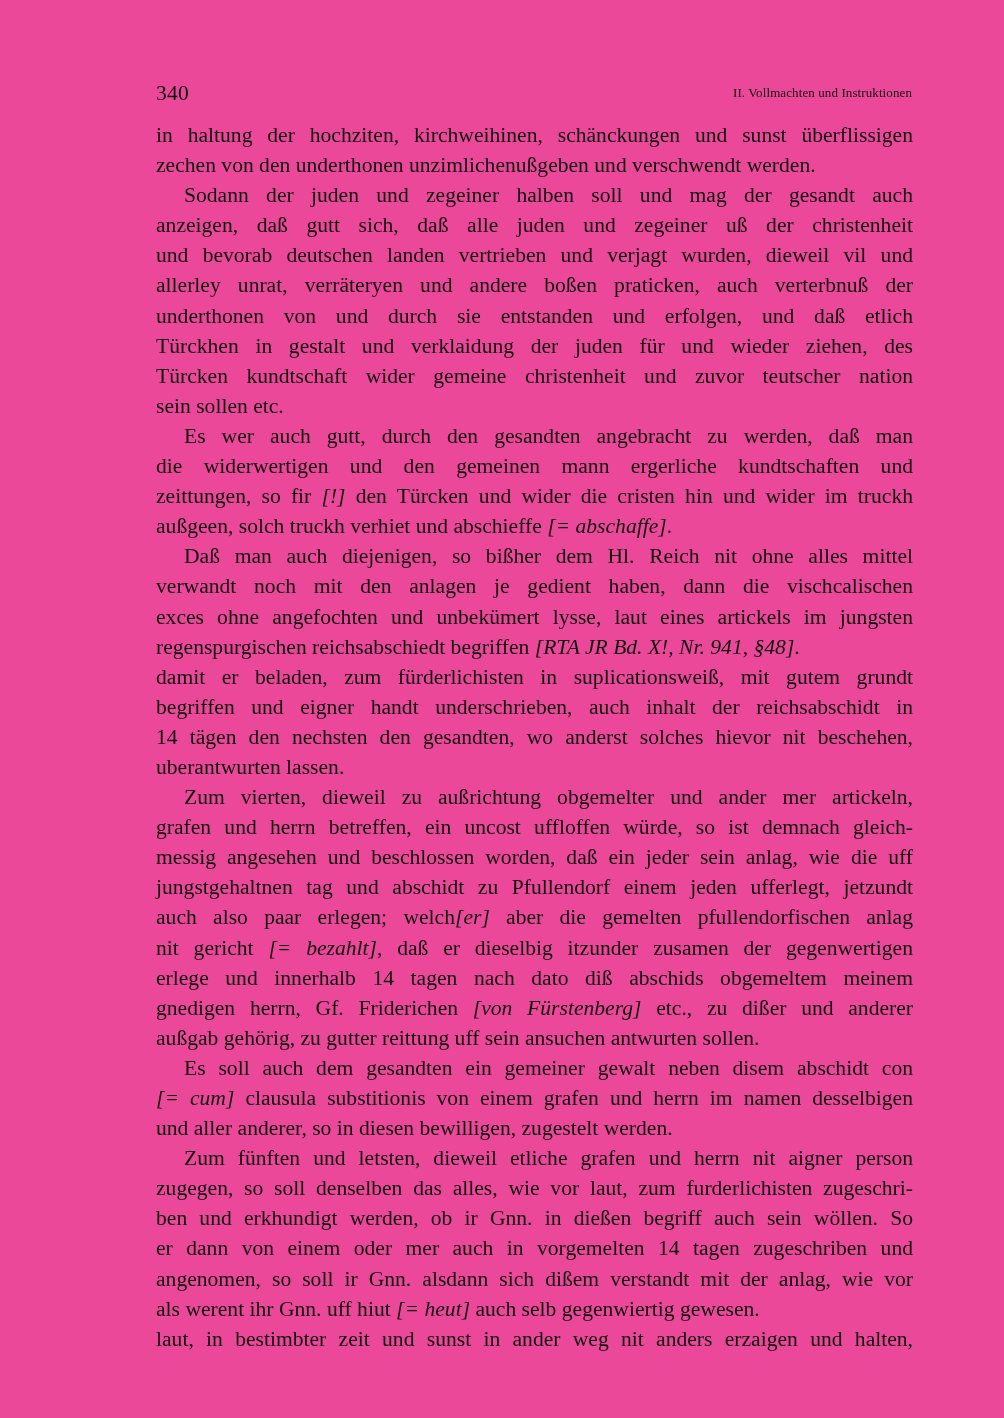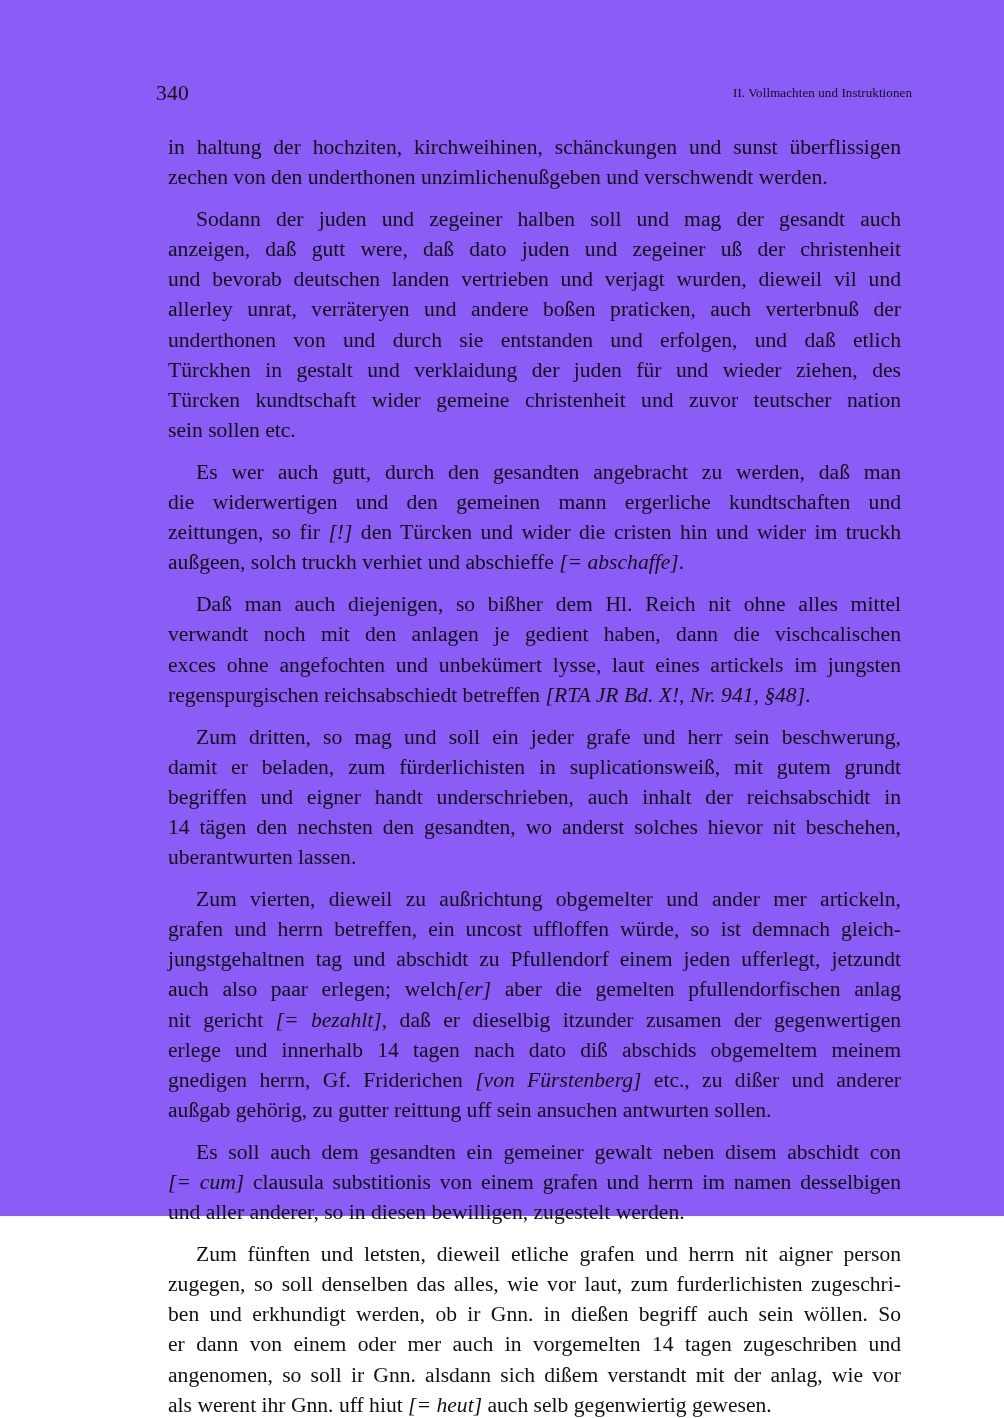--- a/index.html
+++ b/index.html
@@ -13,22 +13,22 @@
     position: relative;
     font-family: "Liberation Serif", "DejaVu Serif", serif;
     color: #111111;
     overflow: hidden;
   }
 
   .page {
     position: absolute;
     top: 0; left: 0;
     width: 1004px;
-    height: 1216px;
-    background: #8b5cf6;
+    height: 1418px;
+    background: #ec4899;
   }
 
   
   .running-head {
     position: absolute;
     left: 156px;
     top: 78px;
     width: 756px;
     height: 30px;
   }
@@ -53,21 +53,21 @@
 
   
   .textblock {
     position: absolute;
     left: 156px;
     top: 120px;
     width: 757px;
   }
 
   .para {
-    margin: 12px;
+    margin: 0;
     font-size: 21.6px;
     line-height: 30.1px;
     text-align: justify;
     text-align-last: left;
     hyphens: none;
     -webkit-hyphens: none;
     word-spacing: 0px;
   }
   .para.noindent {
     text-indent: 0;
@@ -103,54 +103,54 @@
 
   <div class="textblock">
 
     <p class="para noindent">
       <span class="ln">in haltung der hochziten, kirchweihinen, schänckungen und sunst überflissigen</span>
       <span class="ln last">zechen von den underthonen unzimlichenußgeben und verschwendt werden.</span>
     </p>
 
     <p class="para noindent">
       <span class="ln first-indent">Sodann der juden und zegeiner halben soll und mag der gesandt auch</span>
-      <span class="ln">anzeigen, daß gutt were, daß dato juden und zegeiner uß der christenheit</span>
+      <span class="ln">anzeigen, daß gutt sich, daß alle juden und zegeiner uß der christenheit</span>
       <span class="ln">und bevorab deutschen landen vertrieben und verjagt wurden, dieweil vil und</span>
       <span class="ln">allerley unrat, verräteryen und andere boßen praticken, auch verterbnuß der</span>
       <span class="ln">underthonen von und durch sie entstanden und erfolgen, und daß etlich</span>
       <span class="ln">Türckhen in gestalt und verklaidung der juden für und wieder ziehen, des</span>
       <span class="ln">Türcken kundtschaft wider gemeine christenheit und zuvor teutscher nation</span>
       <span class="ln last">sein sollen etc.</span>
     </p>
 
     <p class="para noindent">
       <span class="ln first-indent">Es wer auch gutt, durch den gesandten angebracht zu werden, daß man</span>
       <span class="ln">die widerwertigen und den gemeinen mann ergerliche kundtschaften und</span>
       <span class="ln"><span>zeittungen, so fir </span><span class="ed">[!]</span><span> den Türcken und wider die cristen hin und wider im truckh</span></span>
       <span class="ln last"><span>außgeen, solch truckh verhiet und abschieffe </span><span class="ed">[= abschaffe]</span><span>.</span></span>
     </p>
 
     <p class="para noindent">
       <span class="ln first-indent">Daß man auch diejenigen, so bißher dem Hl. Reich nit ohne alles mittel</span>
       <span class="ln">verwandt noch mit den anlagen je gedient haben, dann die vischcalischen</span>
       <span class="ln">exces ohne angefochten und unbekümert lysse, laut eines artickels im jungsten</span>
-      <span class="ln last"><span>regenspurgischen reichsabschiedt betreffen </span><span class="ed">[RTA JR Bd. X!, Nr. 941, §48]</span><span>.</span></span>
+      <span class="ln last"><span>regenspurgischen reichsabschiedt begriffen </span><span class="ed">[RTA JR Bd. X!, Nr. 941, §48]</span><span>.</span></span>
     </p>
 
     <p class="para noindent">
-      <span class="ln first-indent">Zum dritten, so mag und soll ein jeder grafe und herr sein beschwerung,</span>
       <span class="ln">damit er beladen, zum fürderlichisten in suplicationsweiß, mit gutem grundt</span>
       <span class="ln">begriffen und eigner handt underschrieben, auch inhalt der reichsabschidt in</span>
       <span class="ln">14 tägen den nechsten den gesandten, wo anderst solches hievor nit beschehen,</span>
       <span class="ln last">uberantwurten lassen.</span>
     </p>
 
     <p class="para noindent">
       <span class="ln first-indent">Zum vierten, dieweil zu außrichtung obgemelter und ander mer artickeln,</span>
       <span class="ln">grafen und herrn betreffen, ein uncost uffloffen würde, so ist demnach gleich-</span>
+      <span class="ln">messig angesehen und beschlossen worden, daß ein jeder sein anlag, wie die uff</span>
       <span class="ln">jungstgehaltnen tag und abschidt zu Pfullendorf einem jeden ufferlegt, jetzundt</span>
       <span class="ln"><span>auch also paar erlegen; welch</span><span class="ed">[er]</span><span> aber die gemelten pfullendorfischen anlag</span></span>
       <span class="ln"><span>nit gericht </span><span class="ed">[= bezahlt]</span><span>, daß er dieselbig itzunder zusamen der gegenwertigen</span></span>
       <span class="ln">erlege und innerhalb 14 tagen nach dato diß abschids obgemeltem meinem</span>
       <span class="ln"><span>gnedigen herrn, Gf. Friderichen </span><span class="ed">[von Fürstenberg]</span><span> etc., zu dißer und anderer</span></span>
       <span class="ln last">außgab gehörig, zu gutter reittung uff sein ansuchen antwurten sollen.</span>
     </p>
 
     <p class="para noindent">
       <span class="ln first-indent">Es soll auch dem gesandten ein gemeiner gewalt neben disem abschidt con</span>

